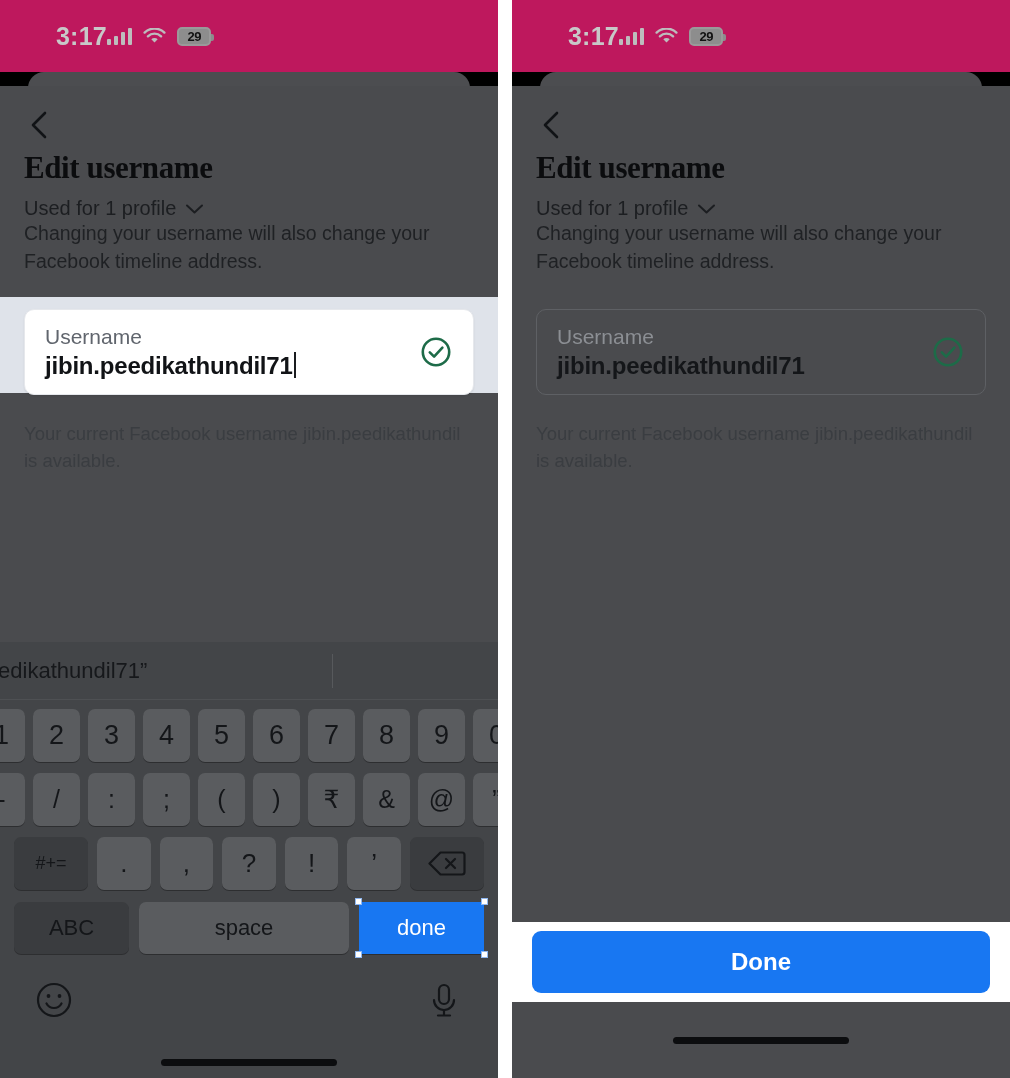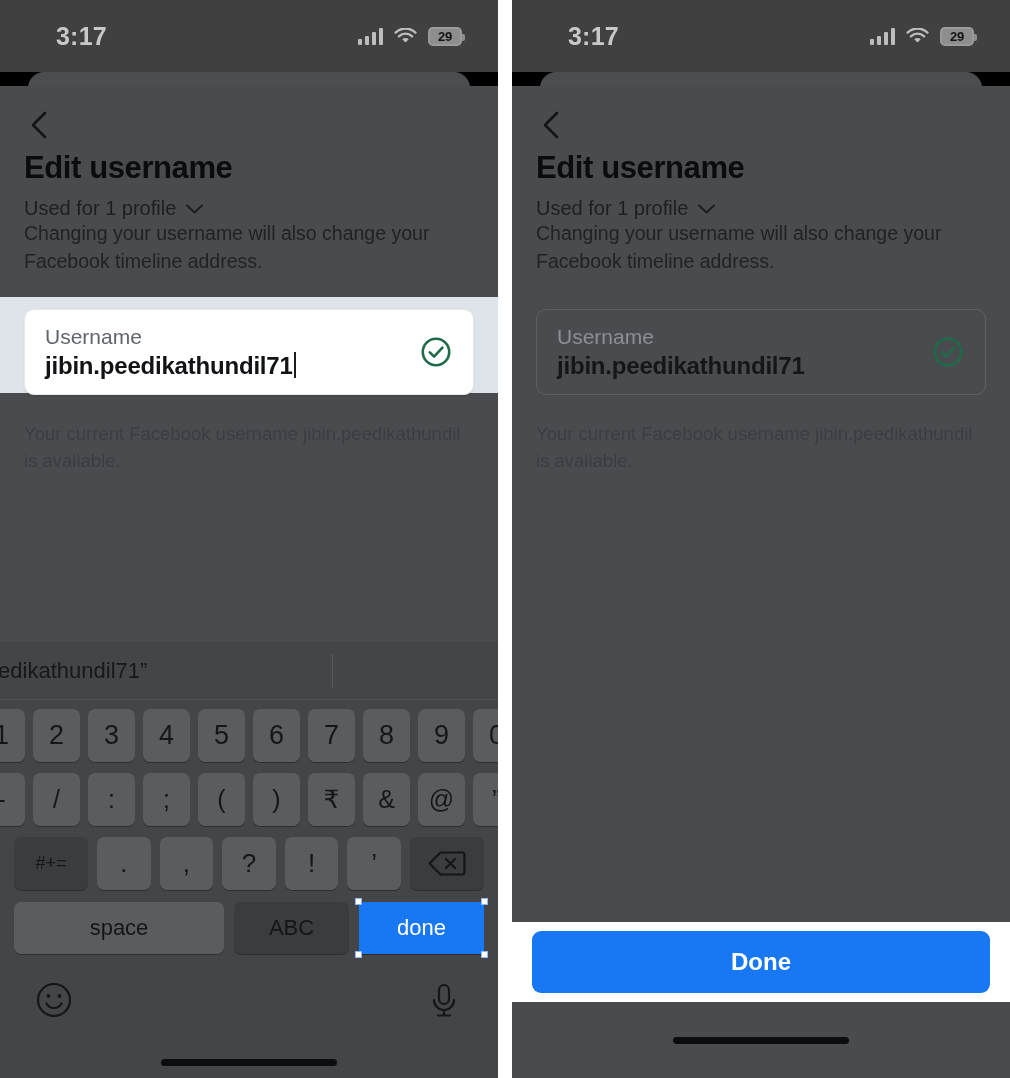--- a/index.html
+++ b/index.html
@@ -24,24 +24,23 @@
     background: #000000;
   }
   .panel.left  { margin-right: 0; }
   .gutter { width: 14px; height: 1078px; background: #ffffff; flex: 0 0 14px; }
   .panel.right { width: 498px; }
 
   
   .statusbar {
     position: relative;
     height: 72px;
-    background: #404040;
+    background: #be185d;
     display: flex;
     align-items: center;
-    justify-content: space-between;
     padding: 0 36px 0 56px;
     z-index: 6;
   }
   .status-time {
     color: #c8c8c8;
     font-size: 25px;
     font-weight: 600;
     letter-spacing: .2px;
   }
   .status-icons { display: flex; align-items: center; gap: 11px; }
@@ -84,20 +83,21 @@
 
   .back-row { padding-top: 22px; height: 62px; }
   .back-chevron { width: 34px; height: 34px; display:block; }
 
   .page-title {
     color: #0b0c0e;
     font-size: 31px;
     font-weight: 700;
     letter-spacing: -.4px;
     margin-top: 2px;
+    font-family: Liberation Serif, serif;
   }
   .subrow {
     display: flex; align-items: center; gap: 9px;
     margin-top: 11px;
   }
   .subrow .sublabel {
     color: #1c1e21; font-size: 20px; font-weight: 400;
   }
   .chev-down { width: 19px; height: 12px; display:block; }
 
@@ -385,22 +385,22 @@
             <div class="key punc">’</div>
             <div class="key dark bksp">
               <svg width="38" height="27" viewBox="0 0 38 27" fill="none">
                 <path d="M12.5 2.5 H34 a2.5 2.5 0 0 1 2.5 2.5 v17 a2.5 2.5 0 0 1 -2.5 2.5 H12.5 L1.5 13.5 Z" stroke="#141619" stroke-width="2.2" stroke-linejoin="round"></path>
                 <path d="M18 9 L27 18 M27 9 L18 18" stroke="#141619" stroke-width="2.2" stroke-linecap="round"></path>
               </svg>
             </div>
           </div>
 
           <div class="krow r4">
+            <div class="key abc">ABC</div>
             <div class="key space">space</div>
-            <div class="key abc">ABC</div>
             <div class="key done">
               <span>done</span>
               <span class="sel-handle tl"></span>
               <span class="sel-handle tr"></span>
               <span class="sel-handle bl"></span>
               <span class="sel-handle br"></span>
             </div>
           </div>
 
           <div class="kbbottom">

